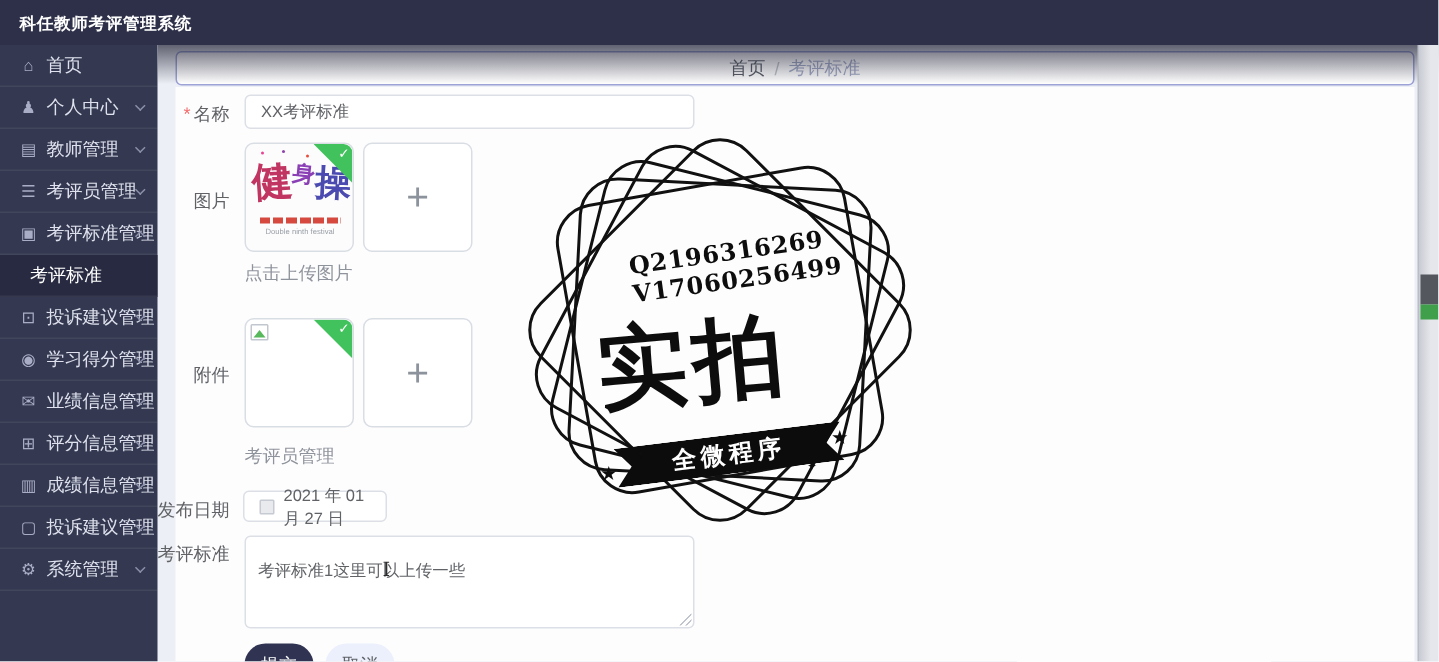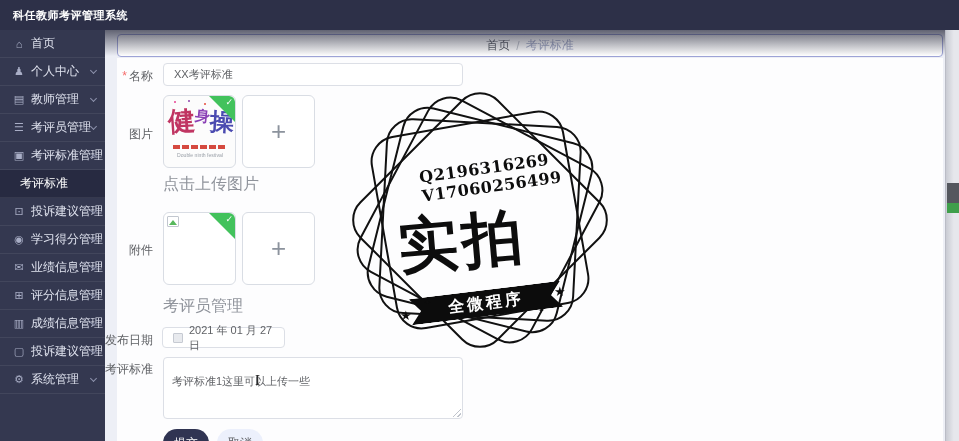--- a/index.html
+++ b/index.html
@@ -42,21 +42,21 @@
   .flabel { position:absolute; left:0; width:48px; text-align:right; font-size:12px; color:#606266; z-index:3; }
   .req { color:#f56c6c; margin-right:2px; }
   .finput { position:absolute; background:#fff; border:1px solid #dcdfe6; border-radius:4px; z-index:3;
             font-size:11px; color:#606266; display:flex; align-items:center; padding:0 10px; }
   .upbox { position:absolute; width:73px; height:73px; border:1px solid #d9dde4; border-radius:6px;
            background:#fff; z-index:3; }
   .plus { display:flex; align-items:center; justify-content:center; font-size:26px; font-weight:300; color:#8c939d; }
   .badge { position:absolute; right:0; top:0; width:0; height:0;
            border-left:26px solid transparent; border-top:26px solid #42c25c; border-top-right-radius:6px; }
   .badge-check { position:absolute; right:2px; top:1px; color:#fff; font-size:9px; z-index:4; }
-  .caption { position:absolute; font-size:16px; color:#8f939b; z-index:3; }
+  .caption { position:absolute; font-size:12px; color:#8f939b; z-index:3; }
   .thumb { overflow:hidden; background:#fcfcfc; }
   .thumb-art { position:absolute; left:4px; top:12px; width:64px; text-align:center; line-height:1; white-space:nowrap; }
   .tchar1 { font-size:27px; font-weight:800; color:#c03562; transform:rotate(-4deg); display:inline-block; }
   .tchar2 { font-size:15px; font-weight:800; color:#8a3fb5; display:inline-block; transform:translateY(-9px) rotate(6deg); }
   .tchar3 { font-size:24px; font-weight:800; color:#4a4ab0; display:inline-block; transform:rotate(3deg); }
   .tred  { position:absolute; left:9px; top:49px; width:54px; height:4px;
            background:repeating-linear-gradient(to right,#d5493f 0 7px,transparent 7px 9px); }
   .teng  { position:absolute; left:0; top:56px; width:72px; font-size:6px; color:#9aa0a8; text-align:center;
            transform:scale(.85); }
   .confetti { position:absolute; left:10px; top:5px; width:2px; height:2px; background:#e84393; border-radius:50%;
@@ -206,21 +206,21 @@
     <span class="broken"></span>
     <span class="badge"></span>
     <span class="badge-check">✓</span>
   </div>
   <div class="upbox plus" style="left:137px; top:182px;">
       <span>+</span>
     </div>
   <div class="caption" style="left:58px; top:266px;">考评员管理</div>
 
   <div class="flabel" style="top:302px;">发布日期</div>
-  <div class="finput" style="left:57px; top:297px; width:123px; height:21px;">
+  <div class="finput" style="left:57px; top:297px; width:96px; height:21px;">
     <span class="cal-icon"></span>
     <span>2021 年 01 月 27 日</span>
   </div>
 
   <div class="flabel" style="top:331px;">考评标准</div>
   <div class="finput txtarea" style="left:58px; top:327px; width:300px; height:62px;">考评标准1这里可以上传一些</div>
   <span class="resizer" style="position:absolute; left:348px; top:379px; z-index:4;"></span>
   <span class="ibeam" style="left:150px; top:343px;">I</span>
 
   <div class="btn submit" style="left:58px; top:399px;">提交</div>

